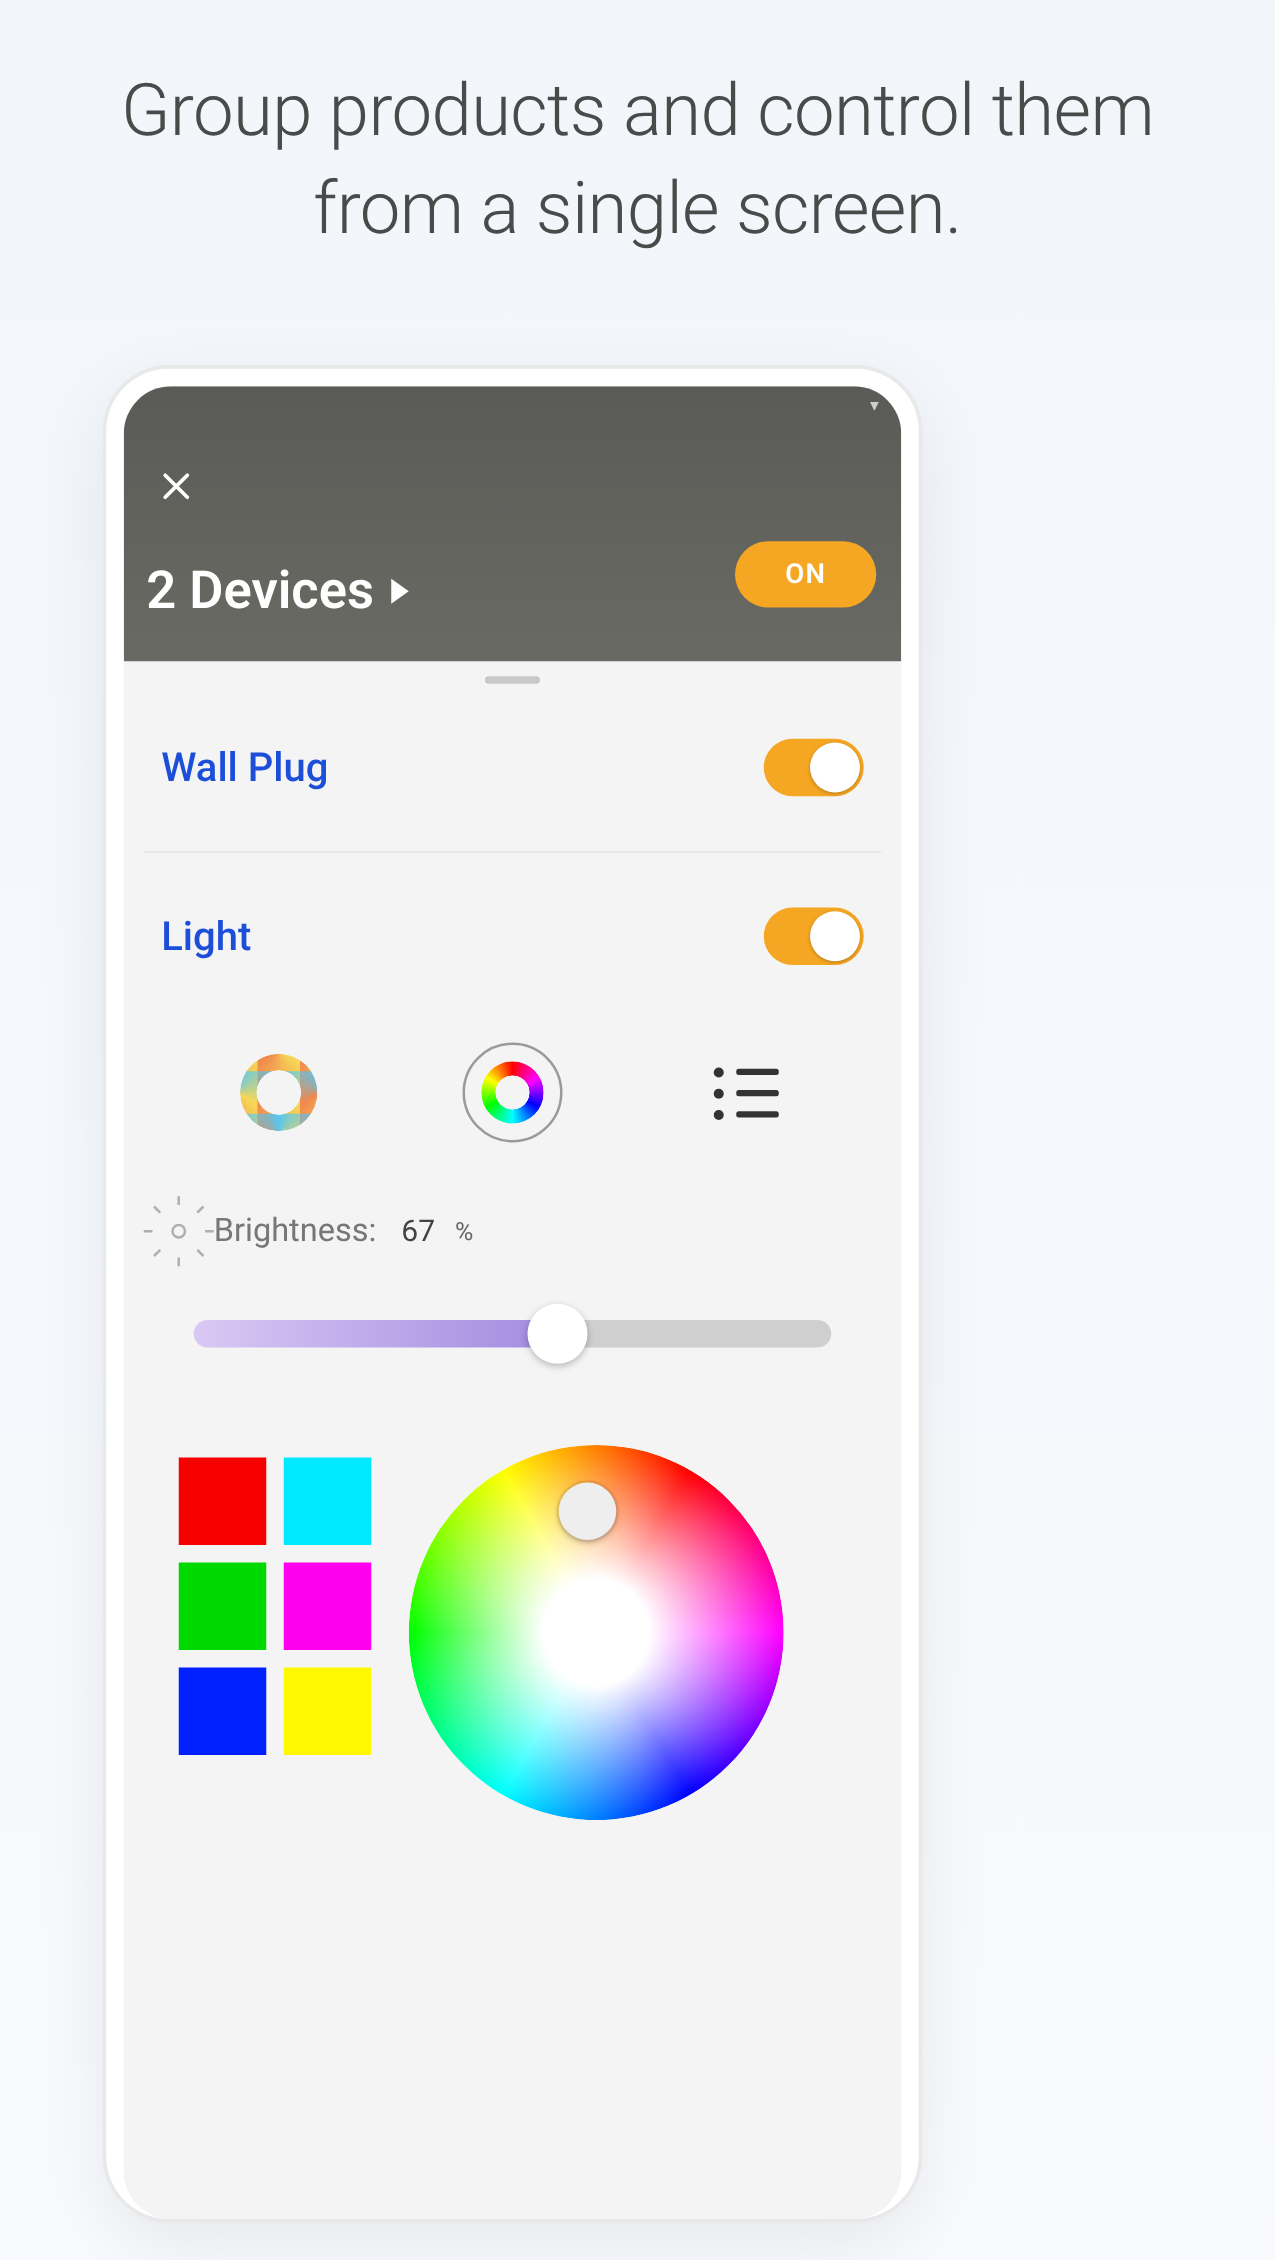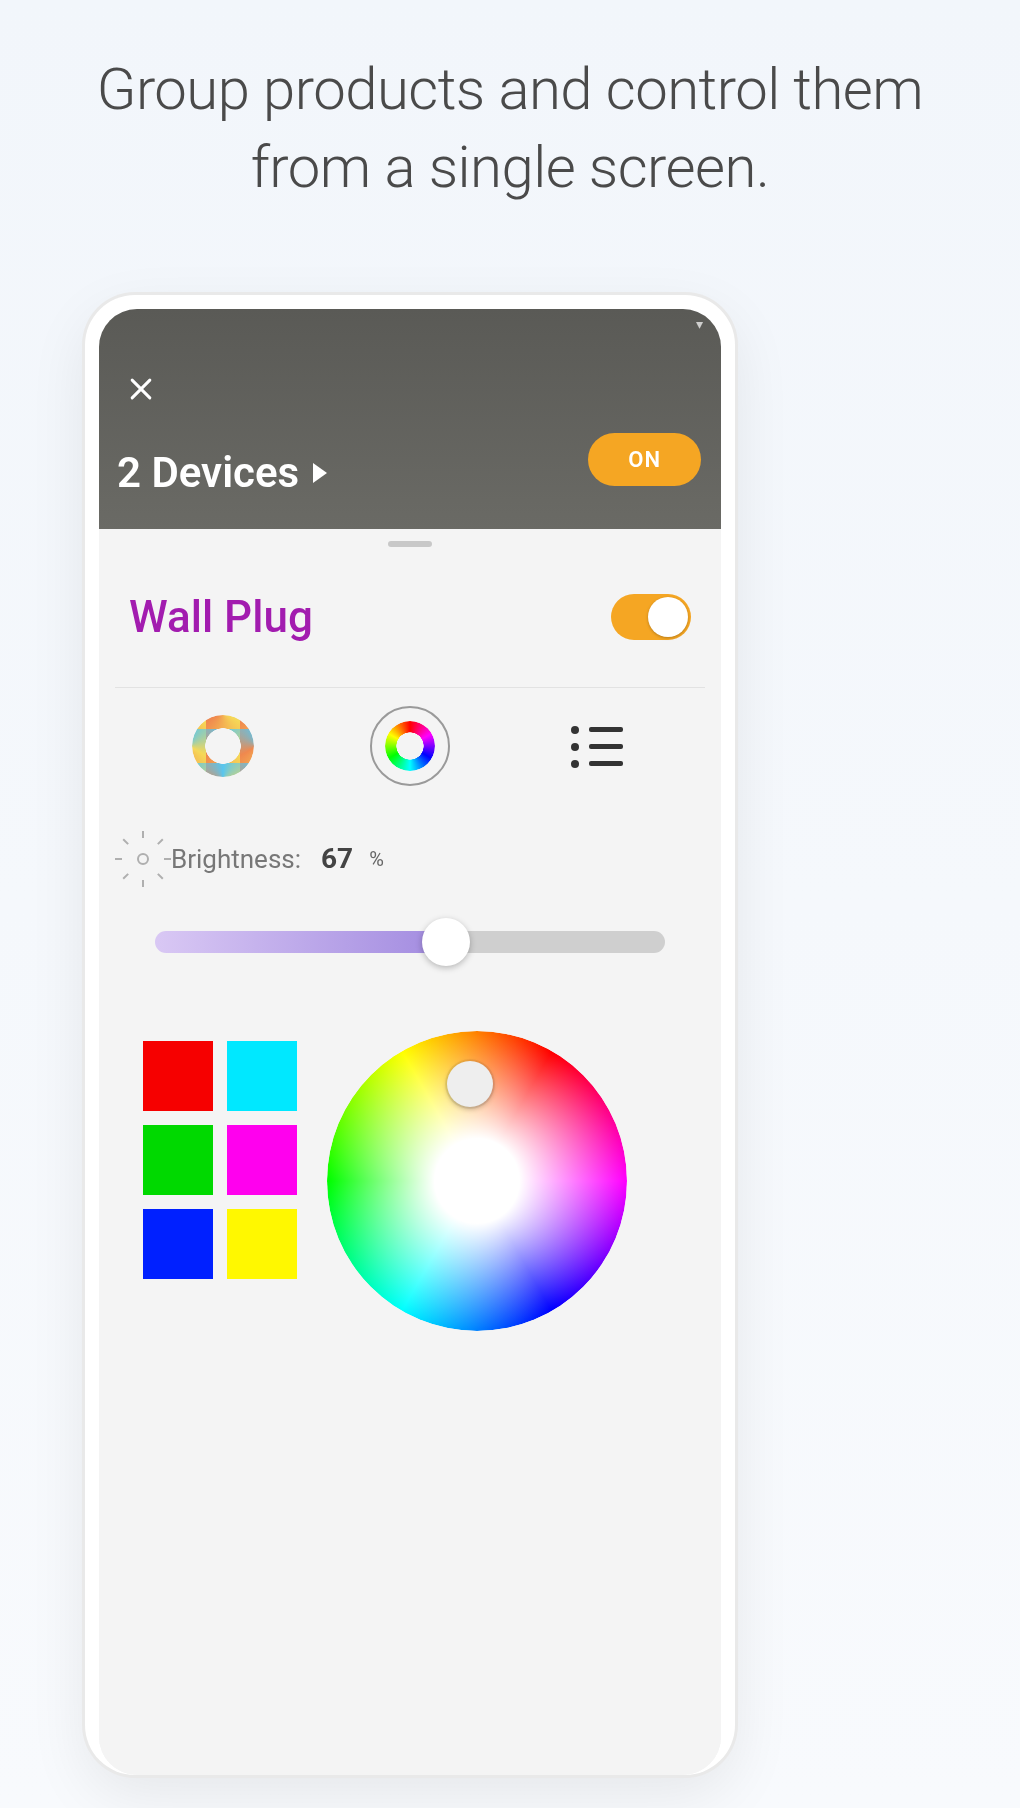--- a/index.html
+++ b/index.html
@@ -100,23 +100,23 @@
   }
   .grab-handle {
     width: 44px; height:6px; background:#c8c8c8; border-radius:3px;
     margin: 12px auto 0;
   }
   .device-row {
     display:flex; justify-content:space-between; align-items:center;
     padding: 44px 30px;
   }
   .device-label {
-    font-size: 44px;
+    font-size: 32px;
     font-weight: 500;
-    color:#a21caf;
+    color:#1d4ed8;
   }
   .switch {
     width: 80px; height: 46px; border-radius: 999px;
     background:#f5a623; position:relative; cursor:pointer;
   }
   .switch .knob {
     position:absolute; right:3px; top:3px;
     width:40px; height:40px; border-radius:50%;
     background:#fff;
     box-shadow: 0 1px 3px rgba(0,0,0,0.25);
@@ -174,21 +174,21 @@
   }
   .sun-icon .ray{position:absolute; width:2px; height:7px; background:#777; left:50%; transform-origin:center 14px;}
   .sun-icon .ray:nth-child(1){transform:translateX(-50%) rotate(0deg) translateY(-14px);}
   .sun-icon .ray:nth-child(2){transform:translateX(-50%) rotate(45deg) translateY(-14px);}
   .sun-icon .ray:nth-child(3){transform:translateX(-50%) rotate(90deg) translateY(-14px);}
   .sun-icon .ray:nth-child(4){transform:translateX(-50%) rotate(135deg) translateY(-14px);}
   .sun-icon .ray:nth-child(5){transform:translateX(-50%) rotate(180deg) translateY(-14px);}
   .sun-icon .ray:nth-child(6){transform:translateX(-50%) rotate(225deg) translateY(-14px);}
   .sun-icon .ray:nth-child(7){transform:translateX(-50%) rotate(270deg) translateY(-14px);}
   .sun-icon .ray:nth-child(8){transform:translateX(-50%) rotate(315deg) translateY(-14px);}
-  .brightness-value { color:#444; font-weight:700; margin-left:6px; font-size:28px;}
+  .brightness-value { color:#444; font-weight:400; margin-left:6px; font-size:24px;}
   .brightness-pct { font-size:20px; color:#666; margin-left:2px;}
 
   .slider {
     margin: 48px 56px 30px;
     height: 22px; border-radius:999px;
     background: linear-gradient(90deg, #d9c8f4 0%, #a28be0 57%, #cfcfcf 57%, #cfcfcf 100%);
     position:relative;
   }
   .slider .thumb{
     position:absolute; left:57%; top:50%; transform:translate(-50%,-50%);
@@ -257,20 +257,26 @@
 
       <div class="device-row">
         <div class="device-label">Wall Plug</div>
         <div class="switch">
             <div class="knob"></div>
           </div>
       </div>
 
       <div class="divider"></div>
 
+      <div class="device-row">
+        <div class="device-label">Light</div>
+        <div class="switch">
+            <div class="knob"></div>
+          </div>
+      </div>
 
       <div class="mode-tabs">
         <div class="mode-btn">
           <div class="ring-cool"></div>
         </div>
         <div class="mode-btn selected">
           <div class="ring-rgb"></div>
         </div>
         <div class="mode-btn">
           <div class="list-icon">

